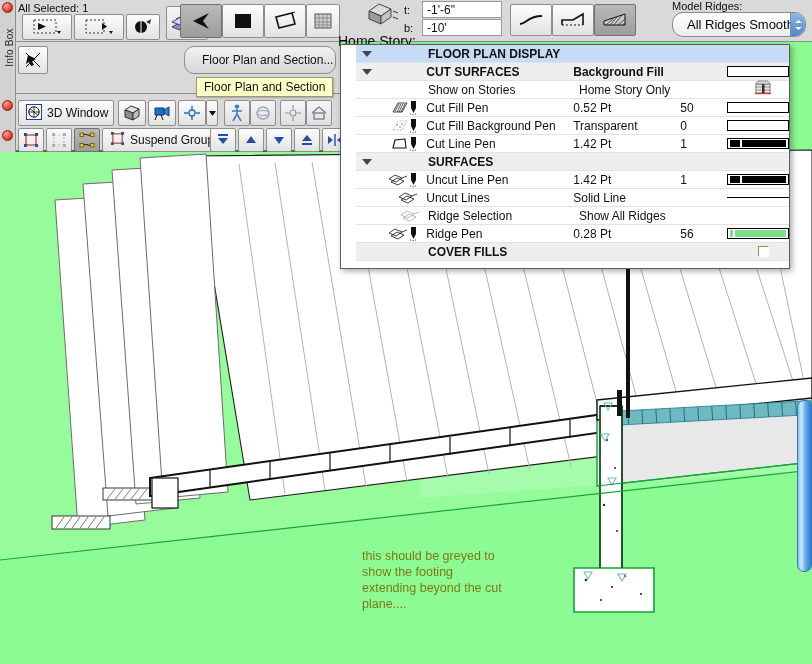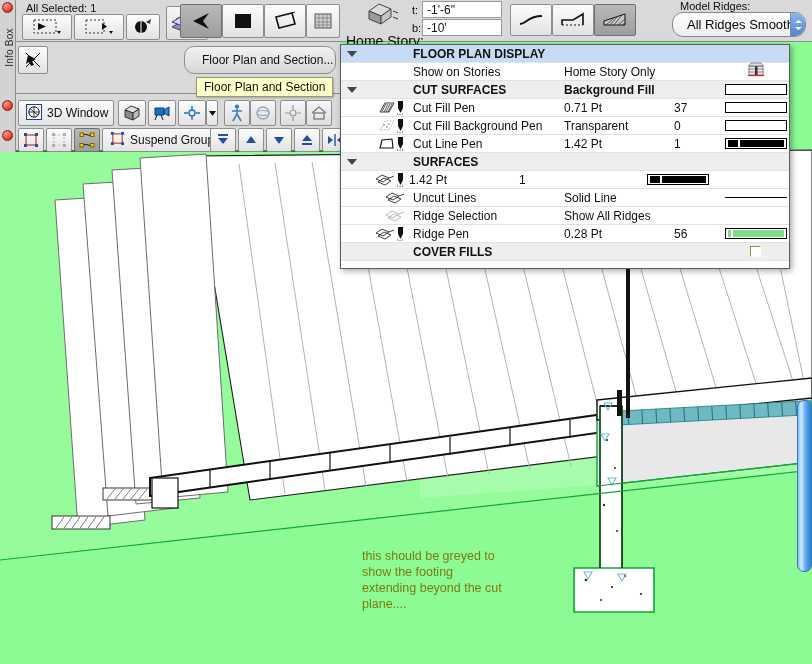--- a/index.html
+++ b/index.html
@@ -42,21 +42,21 @@
     border:1px solid #8e8e8e; border-radius:2px;
     display:flex; align-items:center; justify-content:center;
   }
   .btn.pressed { background:linear-gradient(#b9b9b9,#9d9d9d); border-color:#707070; }
   .btn.flat { background:linear-gradient(#f6f6f6,#dedede); }
 
   .field {
     position:absolute; background:#fff; border:1px solid #9a9a9a;
     font-size:12px; color:#111; padding:1px 4px; line-height:15px;
   }
-  .lbl { position:absolute; font-size:11px; color:#0c0c0c; white-space:nowrap;margin-left:8px; }
+  .lbl { position:absolute; font-size:11px; color:#0c0c0c; white-space:nowrap; }
 
   .combo {
     position:absolute; background:linear-gradient(#ffffff,#ededed);
     border:1px solid #8a8a8a; border-radius:11px;
     display:flex; align-items:center; padding:0 14px;
     font-size:13px; color:#060606; white-space:nowrap; overflow:hidden;
   }
   .combo .arrowcell {
     position:absolute; right:0; top:0; bottom:0; width:15px;
     background:linear-gradient(#8fb6e6,#4f86cf);
@@ -83,21 +83,21 @@
     box-shadow:1px 1px 2px rgba(0,0,0,.25);
   }
 
   
   #fp-dialog {
     position:absolute; left:340px; top:44px; width:450px; height:225px;
     background:#fff; border:1px solid #5c5c5c;
     box-shadow:2px 2px 6px rgba(0,0,0,.35);
     overflow:hidden;
   }
-  .drow { display:flex; align-items:center; height:18px; border-bottom:1px solid #e2e2e2; }
+  .drow { display:flex; align-items:center; height:18px; border-bottom:1px solid #e2e2e2;margin-left:15px; }
   .drow.header { background:#c6dcf6; }
   .drow.section { background:#eeeeee; }
   .drow.plain { background:#ffffff; }
   .c-tri   { width:22px; display:flex; align-items:center; justify-content:center; }
   .c-icon  { width:46px; display:flex; align-items:center; justify-content:flex-end; gap:1px; padding-right:4px; }
   .c-name  { width:155px; padding-left:4px; font-size:12px; color:#111; white-space:nowrap; overflow:hidden; }
   .c-name.bold { font-weight:bold; }
   .c-val   { width:110px; font-size:12px; color:#111; white-space:nowrap; }
   .c-val.bold { font-weight:bold; }
   .c-num   { width:48px; font-size:12px; color:#111; }
@@ -520,70 +520,70 @@
       <div class="drow header">
         <div class="c-tri">
           <div class="tri"></div>
         </div>
         <div class="c-icon"></div>
         <div class="c-name bold">FLOOR PLAN DISPLAY</div>
         <div class="c-val"></div>
         <div class="c-num"></div>
         <div class="c-sw"></div>
       </div>
+      <div class="drow section">
+        <div class="c-tri">
+          <div class="tri"></div>
+        </div>
+        <div class="c-icon"></div>
+        <div class="c-name bold">CUT SURFACES</div>
+        <div class="c-val bold">Background Fill</div>
+        <div class="c-num"></div>
+        <div class="c-sw">
+          <div class="swatch plainbox"></div>
+        </div>
+      </div>
       <div class="drow plain">
         <div class="c-tri"></div>
         <div class="c-icon"></div>
         <div class="c-name">Show on Stories</div>
         <div class="c-val">Home Story Only</div>
         <div class="c-num"></div>
         <div class="c-sw">
           <div><span style="display: inline-flex;">
               <svg width="18" height="17" viewBox="0 0 18 17">
                 <path d="M2,4 L16,4 L16,13 L2,13 Z" fill="#e9e9e9" stroke="#777" stroke-width="0.8"></path>
                 <path d="M1,4 L17,4 M1,7 L17,7 M1,10 L17,10" stroke="#777" stroke-width="0.8"></path>
                 <path d="M1,13.5 L17,13.5" stroke="#d8342a" stroke-width="1.4"></path>
                 <rect x="8" y="4" width="2.5" height="9" fill="#333"></rect>
                 <path d="M4,1 L14,1 L16,4 L2,4 Z" fill="#ddd" stroke="#777" stroke-width="0.8"></path>
               </svg>
             </span></div>
         </div>
       </div>
-      <div class="drow section">
-        <div class="c-tri">
-          <div class="tri"></div>
-        </div>
-        <div class="c-icon"></div>
-        <div class="c-name bold">CUT SURFACES</div>
-        <div class="c-val bold">Background Fill</div>
-        <div class="c-num"></div>
-        <div class="c-sw">
-          <div class="swatch plainbox"></div>
-        </div>
-      </div>
       <div class="drow plain">
         <div class="c-tri"></div>
         <div class="c-icon">
           <span style="display: inline-flex;">
             <svg width="16" height="12" viewBox="0 0 16 12">
               <path d="M1,10 L6,1 L15,1 L10,10 Z" fill="none" stroke="#111" stroke-width="0.8"></path>
               <path d="M3,9 L7,2 M5,10 L9,2 M7,10 L11,2 M9,10 L13,2" stroke="#111" stroke-width="0.7"></path>
             </svg>
           </span>
           <span style="display: inline-flex;">
             <svg width="9" height="14" viewBox="0 0 9 14">
               <rect x="2" y="0" width="5" height="7" fill="#111"></rect>
               <path d="M2,7 L4.5,12 L7,7 Z" fill="#111"></path>
               <path d="M1,13 L2,13 M3.5,13.5 L4.5,13.5 M6,13 L7,13" stroke="#111" stroke-width="0.8"></path>
             </svg>
           </span>
         </div>
         <div class="c-name">Cut Fill Pen</div>
-        <div class="c-val">0.71 Pt</div>
-        <div class="c-num">37</div>
+        <div class="c-val">0.52 Pt</div>
+        <div class="c-num">50</div>
         <div class="c-sw">
           <div class="swatch plainbox"></div>
         </div>
       </div>
       <div class="drow plain">
         <div class="c-tri"></div>
         <div class="c-icon">
           <span style="display: inline-flex;">
             <svg width="16" height="12" viewBox="0 0 16 12">
               <path d="M1,10 L6,1 L15,1 L10,10 Z" fill="none" stroke="#999" stroke-width="0.8" stroke-dasharray="1.5 1.5"></path>
@@ -658,20 +658,21 @@
             </svg>
           </span>
           <span style="display: inline-flex;">
             <svg width="9" height="14" viewBox="0 0 9 14">
               <rect x="2" y="0" width="5" height="7" fill="#111"></rect>
               <path d="M2,7 L4.5,12 L7,7 Z" fill="#111"></path>
               <path d="M1,13 L2,13 M3.5,13.5 L4.5,13.5 M6,13 L7,13" stroke="#111" stroke-width="0.8"></path>
             </svg>
           </span>
         </div>
+        <div class="c-name">Uncut Line Pen</div>
         <div class="c-val">1.42 Pt</div>
         <div class="c-num">1</div>
         <div class="c-sw">
           <div class="swatch">
             <div class="lead" style="background:#000"></div>
             <div class="body" style="background:#000"></div>
           </div>
         </div>
       </div>
       <div class="drow plain">

